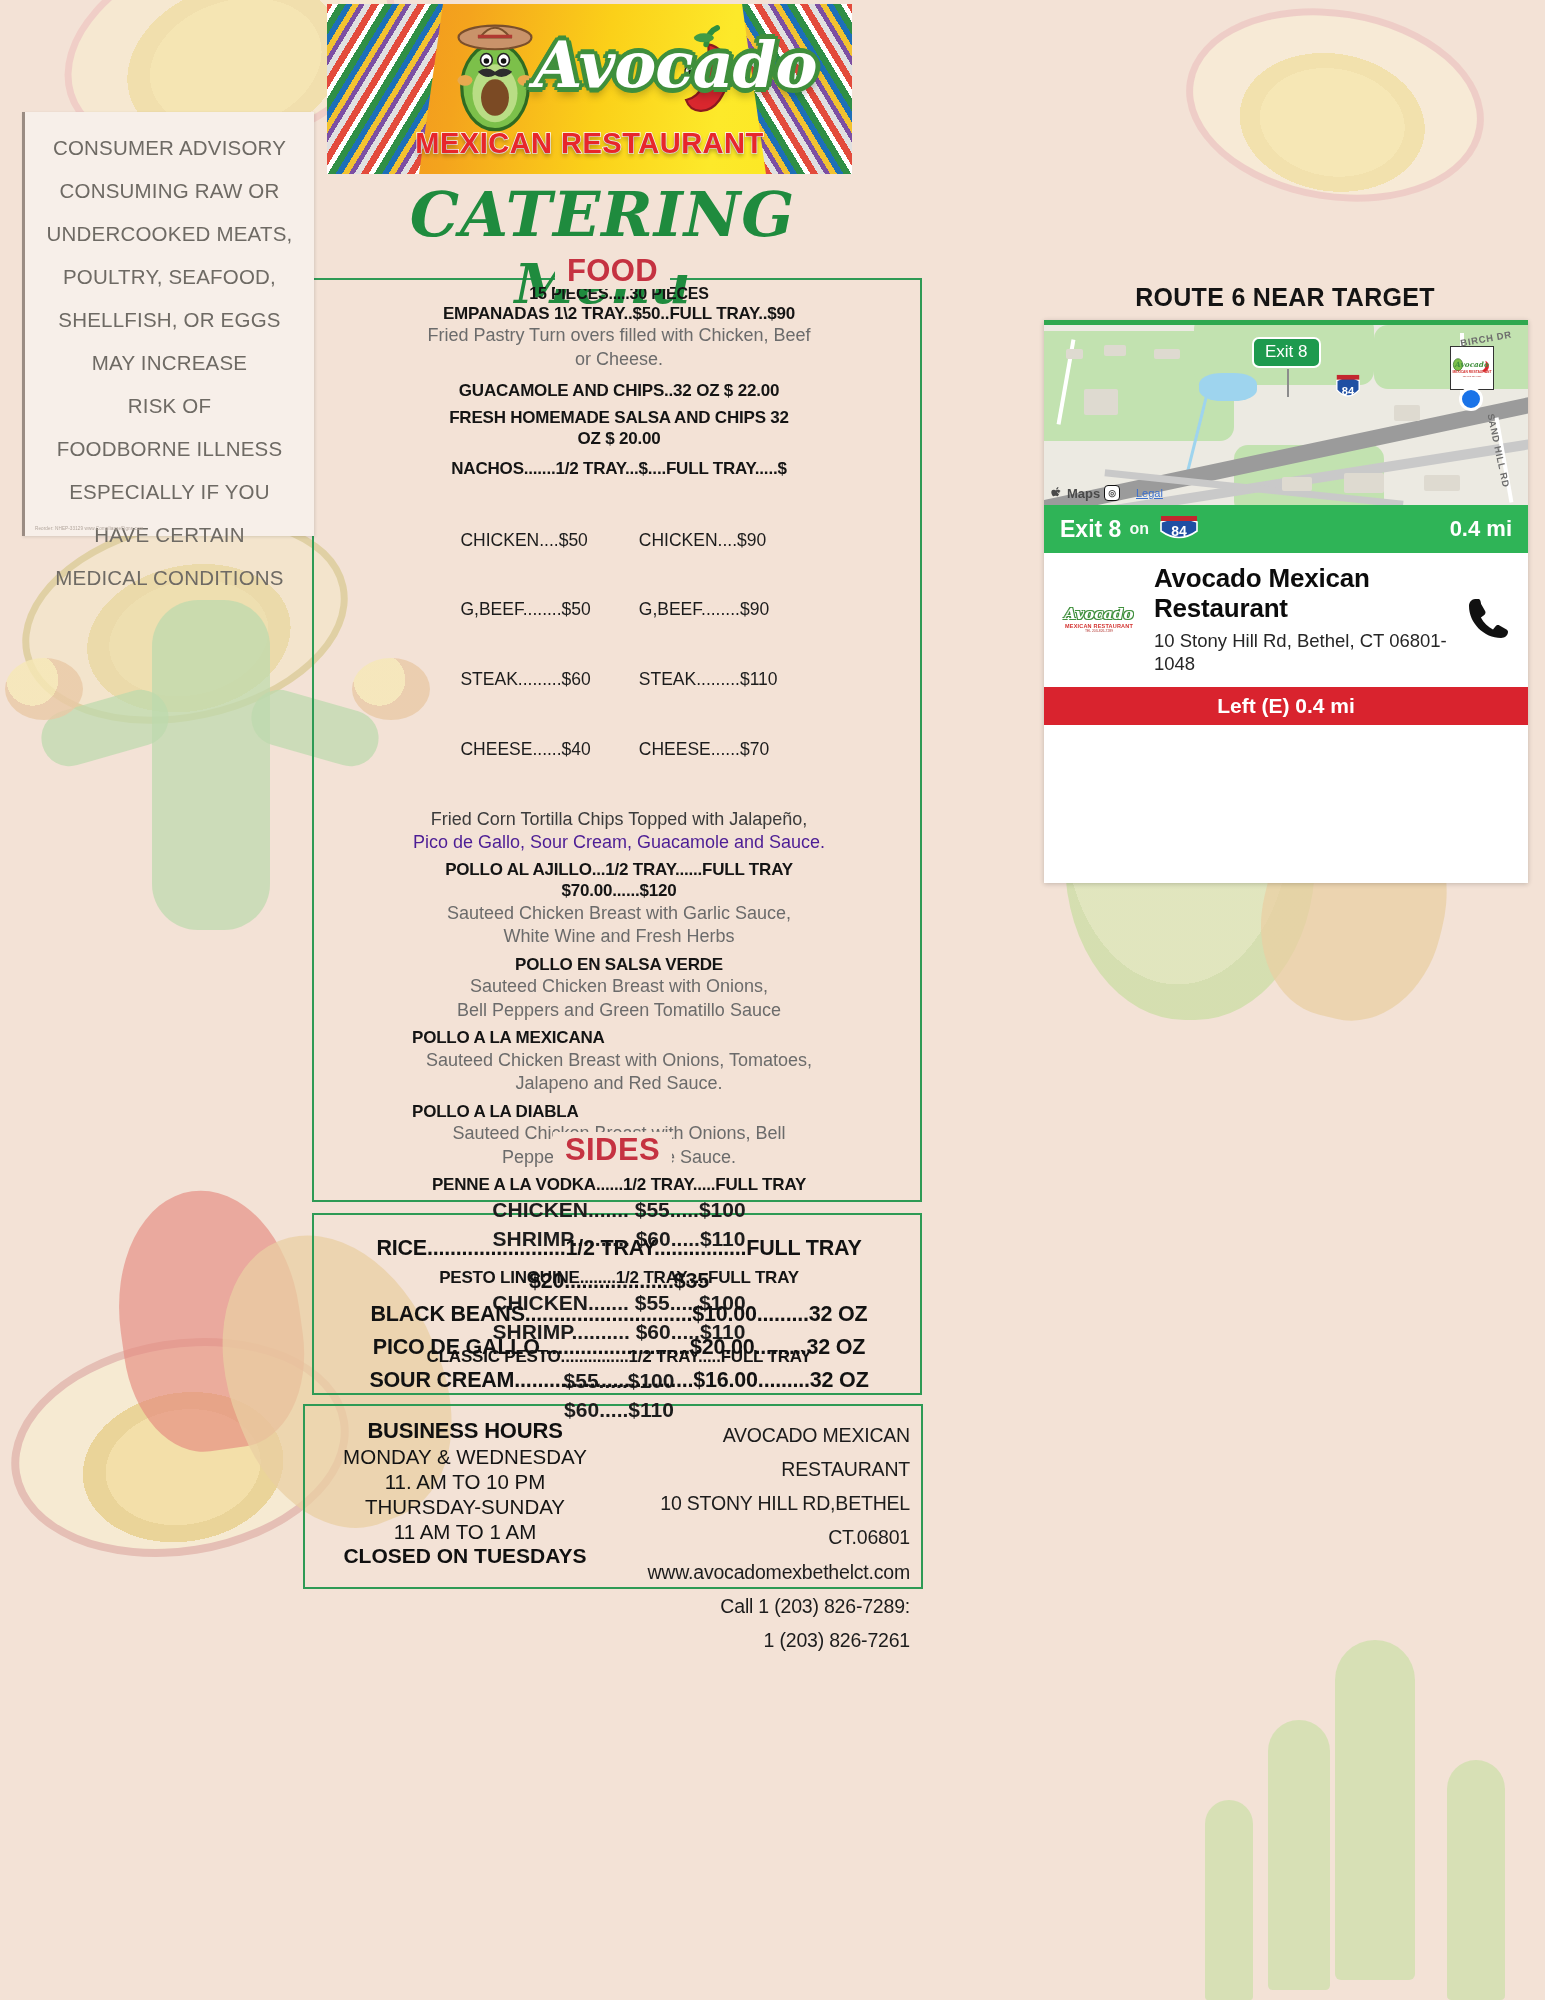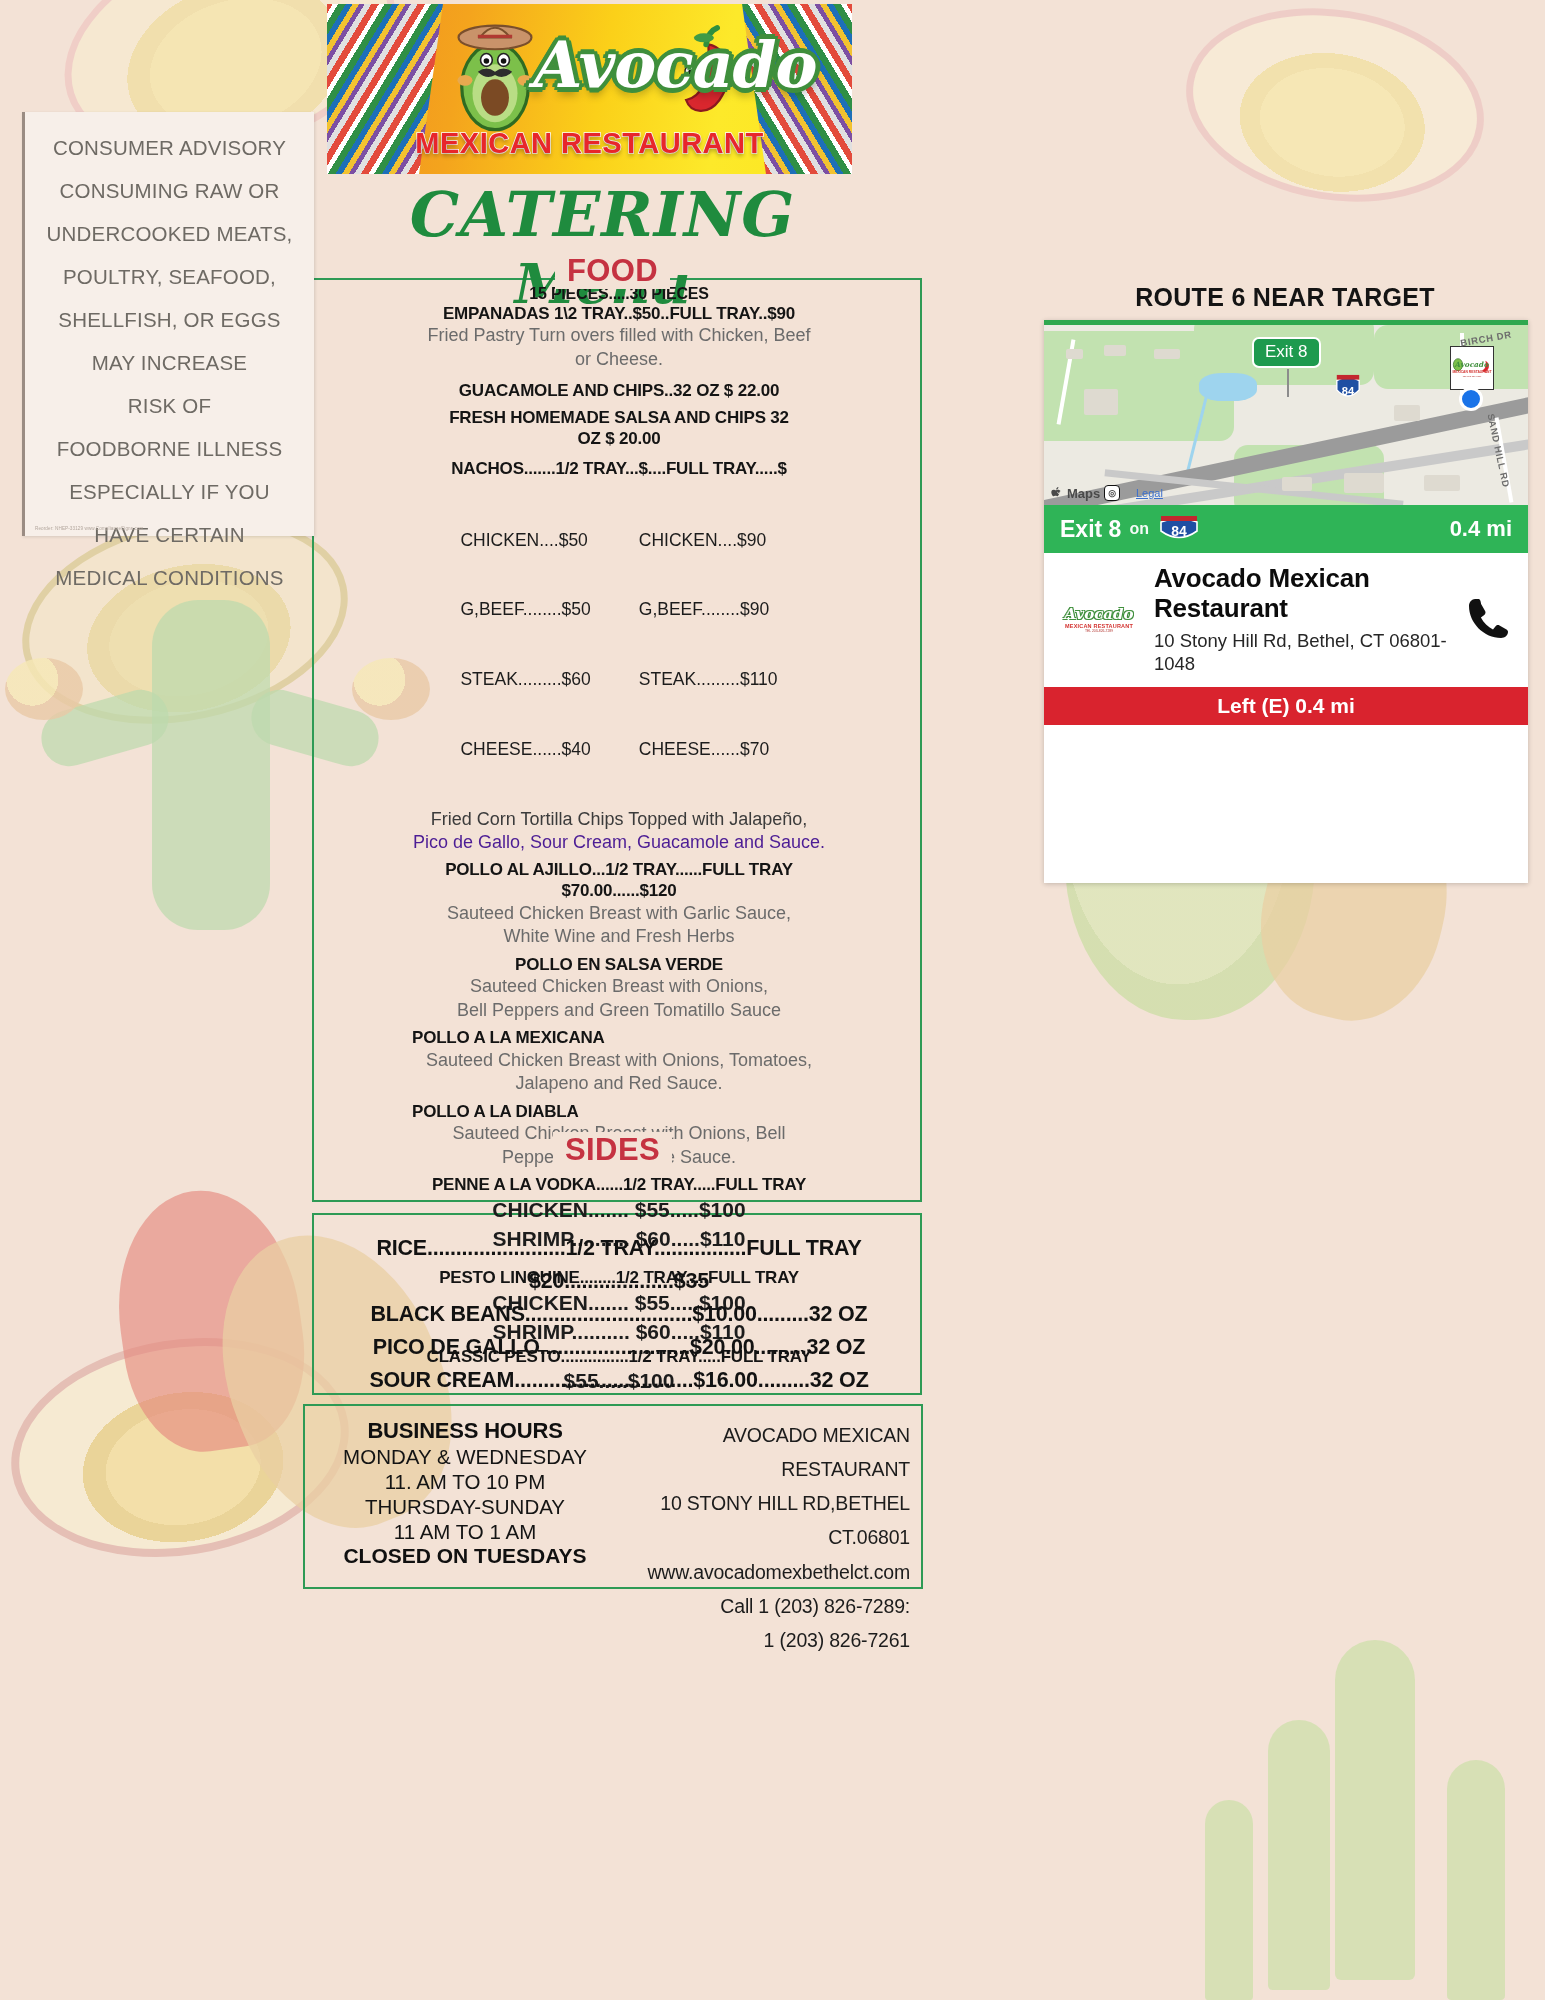--- a/index.html
+++ b/index.html
@@ -605,20 +605,21 @@
   <div class="prices-2">CHICKEN.......  $55.....$100</div>
   <div class="prices-2">SHRIMP..........  $60.....$110</div>
   <div class="spacer14"></div>
 
   <div class="row-h big">PESTO LINGUINE........1/2 TRAY.....FULL TRAY</div>
   <div class="prices-2">CHICKEN.......  $55.....$100</div>
   <div class="prices-2">SHRIMP..........  $60.....$110</div>
 
   <div class="row-h big">CLASSIC PESTO...............1/2 TRAY.....FULL TRAY</div>
   <div class="prices-2">$55.....$100</div>
+  <div class="prices-2">$60.....$110</div>
 </div>
 
 <div class="sides-body">
   <div class="sl">RICE........................1/2 TRAY................FULL TRAY</div>
   <div class="sl">$20...................$35</div>
   <div class="sl">BLACK BEANS.............................$10.00.........32 OZ</div>
   <div class="sl">PICO DE GALLO..........................$20.00.........32 OZ</div>
   <div class="sl">SOUR CREAM...............................$16.00.........32 OZ</div>
 </div>
 

